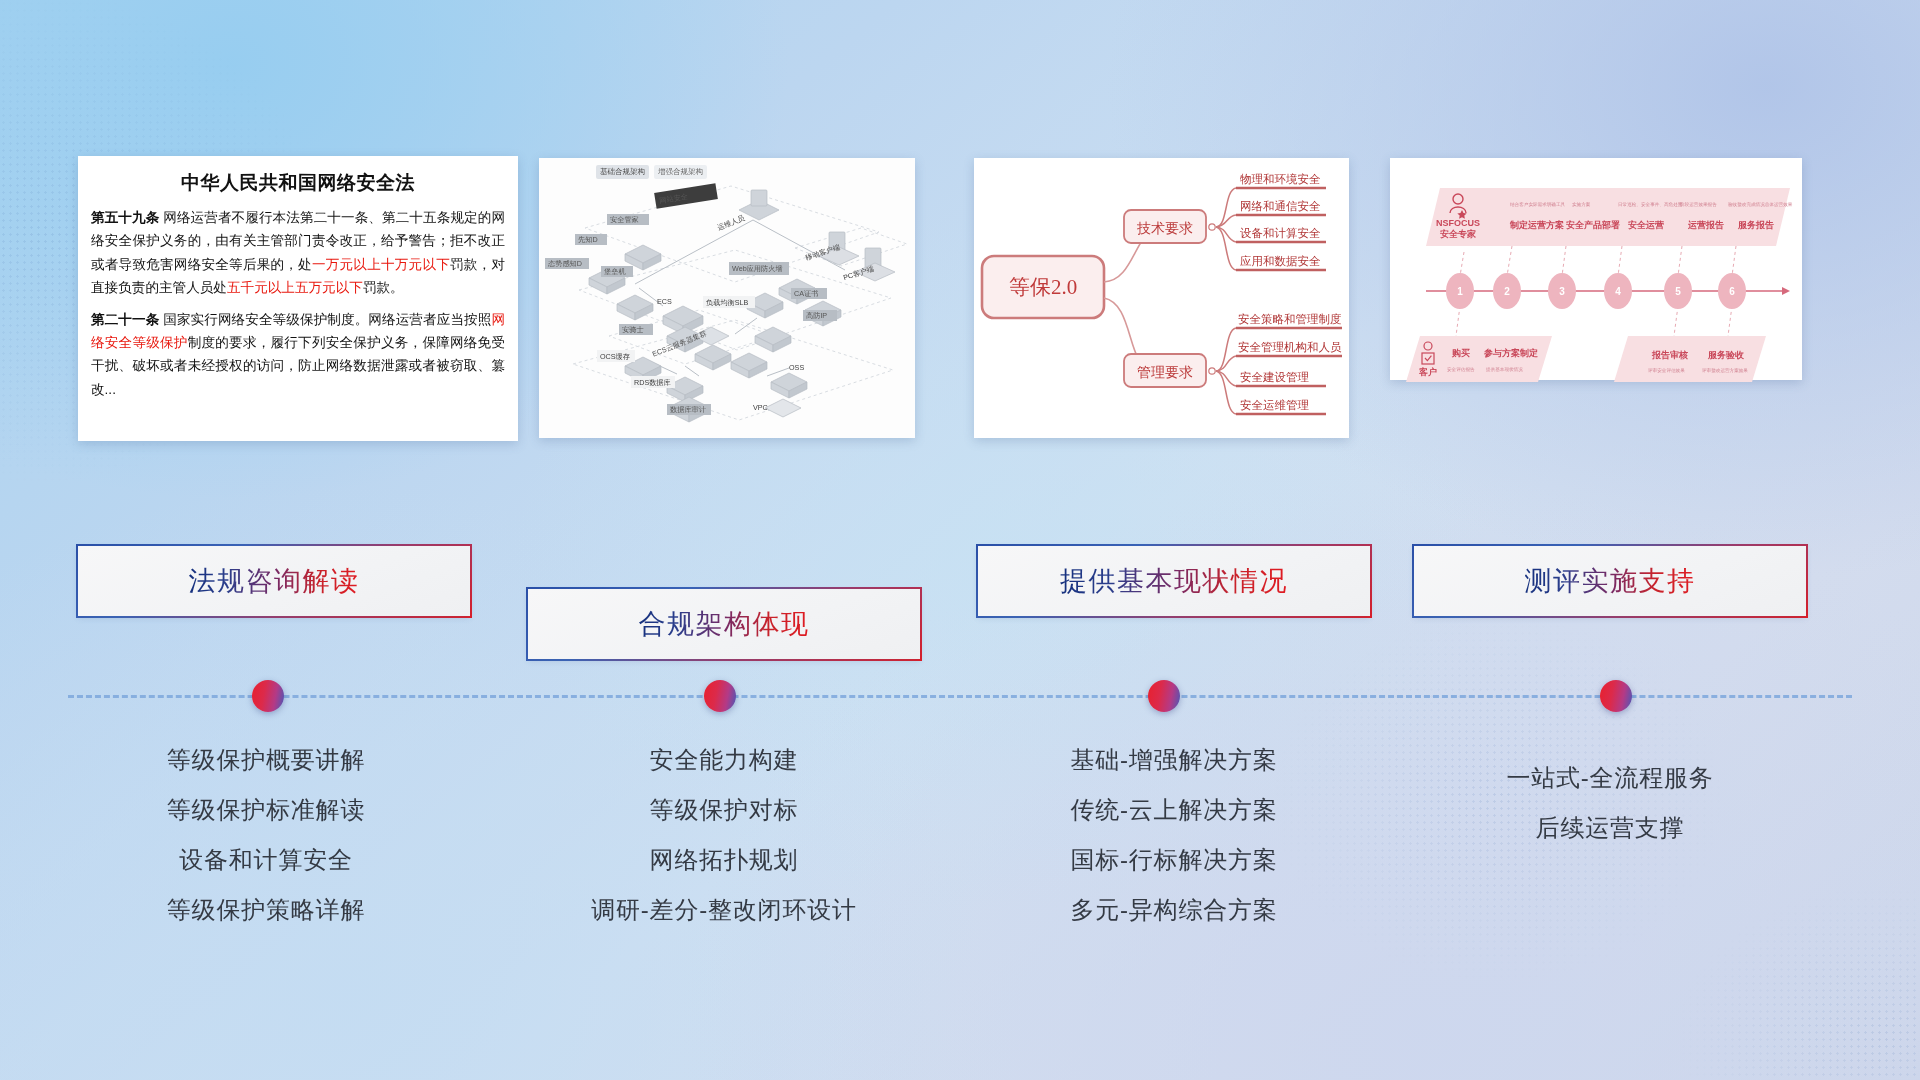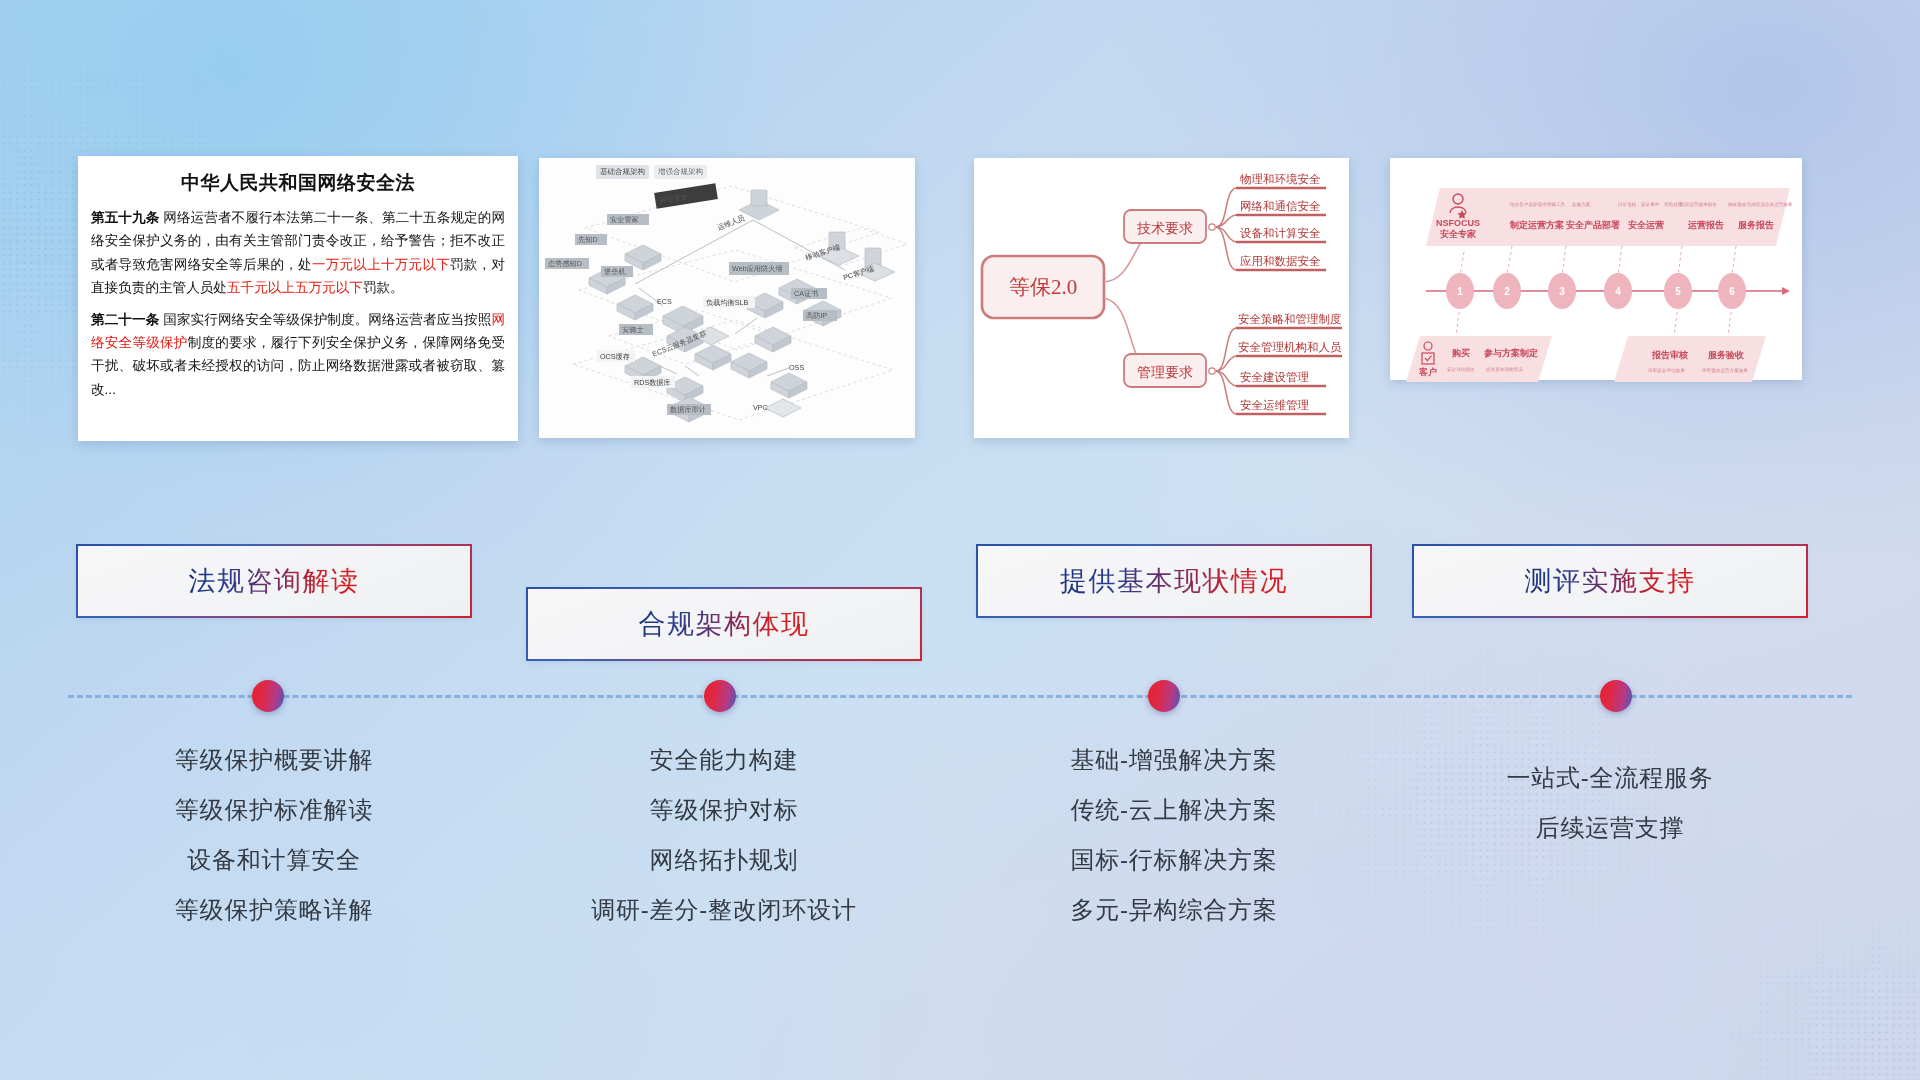--- a/index.html
+++ b/index.html
@@ -86,21 +86,21 @@
         background:linear-gradient(100deg,#e8202e 0%,#dc2a4a 38%,#b43a86 70%,#4758b8 100%);
         box-shadow:0 2px 6px rgba(50,60,130,.35);}
   .d1{left:252px;top:680px;} .d2{left:704px;top:680px;}
   .d3{left:1148px;top:680px;} .d4{left:1600px;top:680px;}
 
   
   .lists{position:absolute;top:735px;left:0;width:1920px;}
   .col{position:absolute;text-align:center;color:#343a44;font-size:24px;line-height:50px;
        font-family:"Liberation Sans","DejaVu Sans",sans-serif;letter-spacing:.8px;}
   .col div{white-space:nowrap;}
-  .lc1{left:78px;width:392px;}
+  .lc1{left:70px;width:392px;}
   .lc2{left:528px;width:392px;}
   .lc3{left:978px;width:392px;}
   .lc4{left:1414px;width:392px;top:18px;}
 </style>
 </head>
 <body>
 
 <div class="speckles"></div>
 
 <div class="cards">

